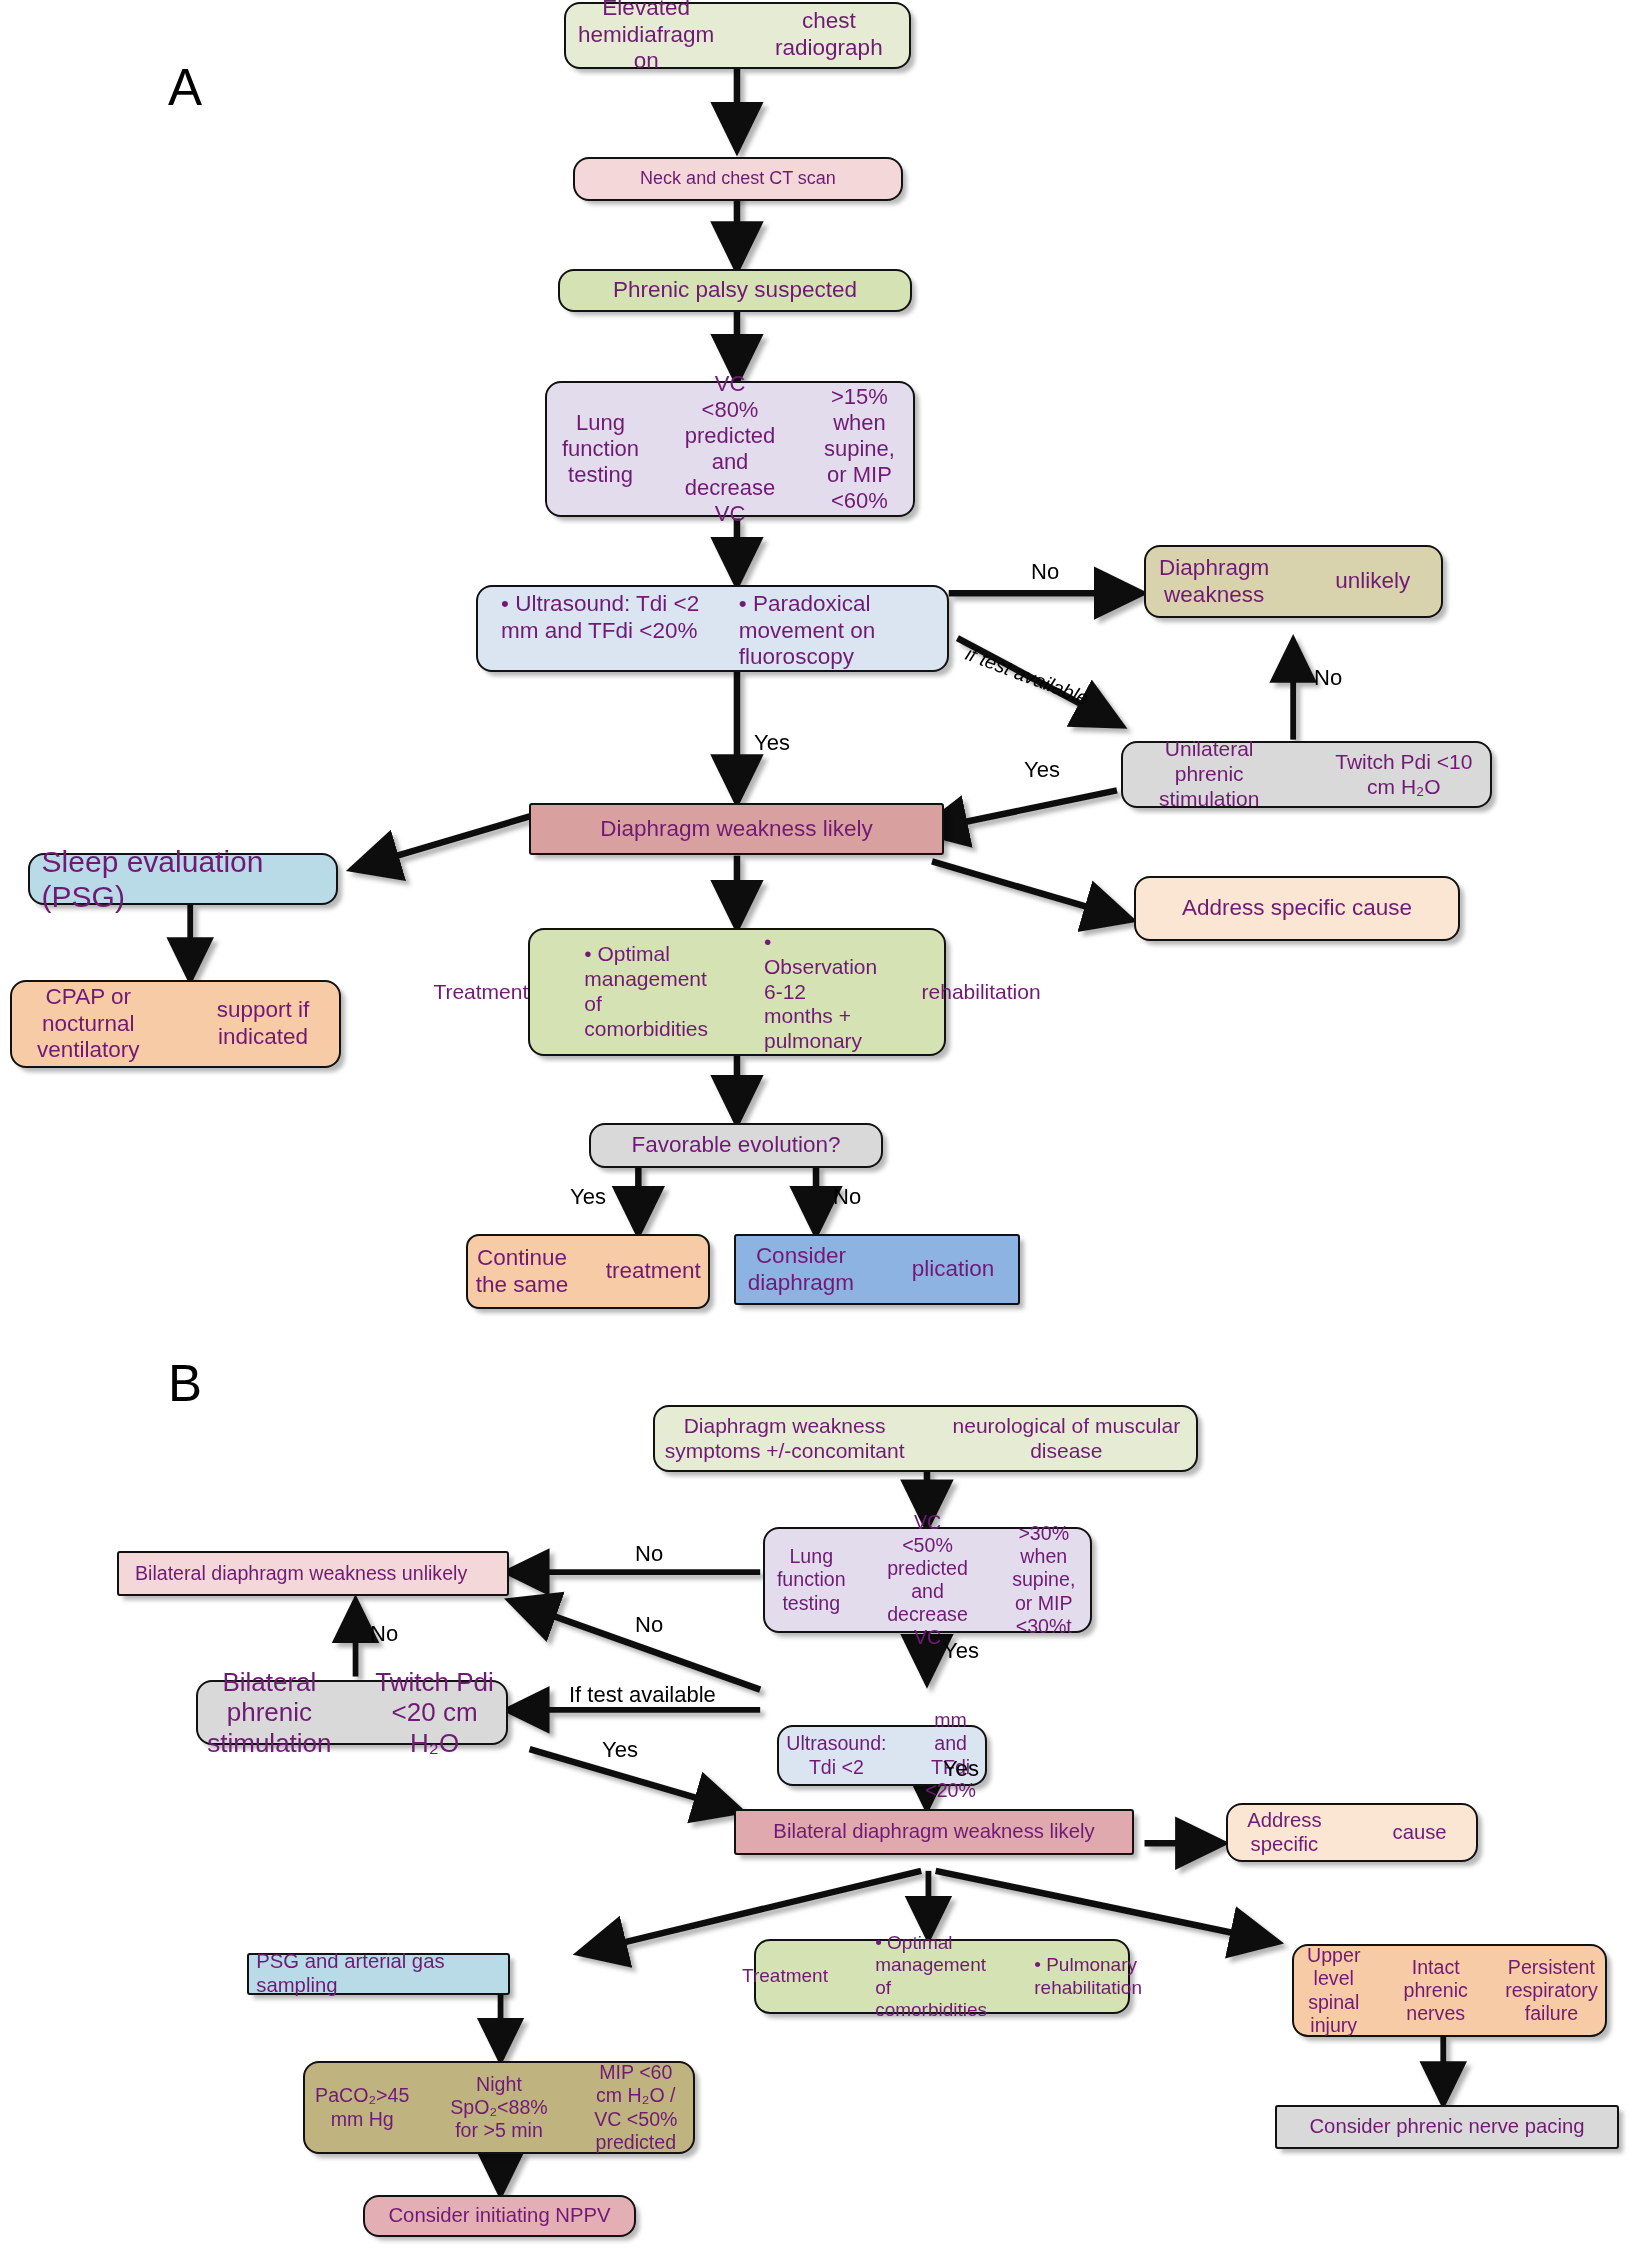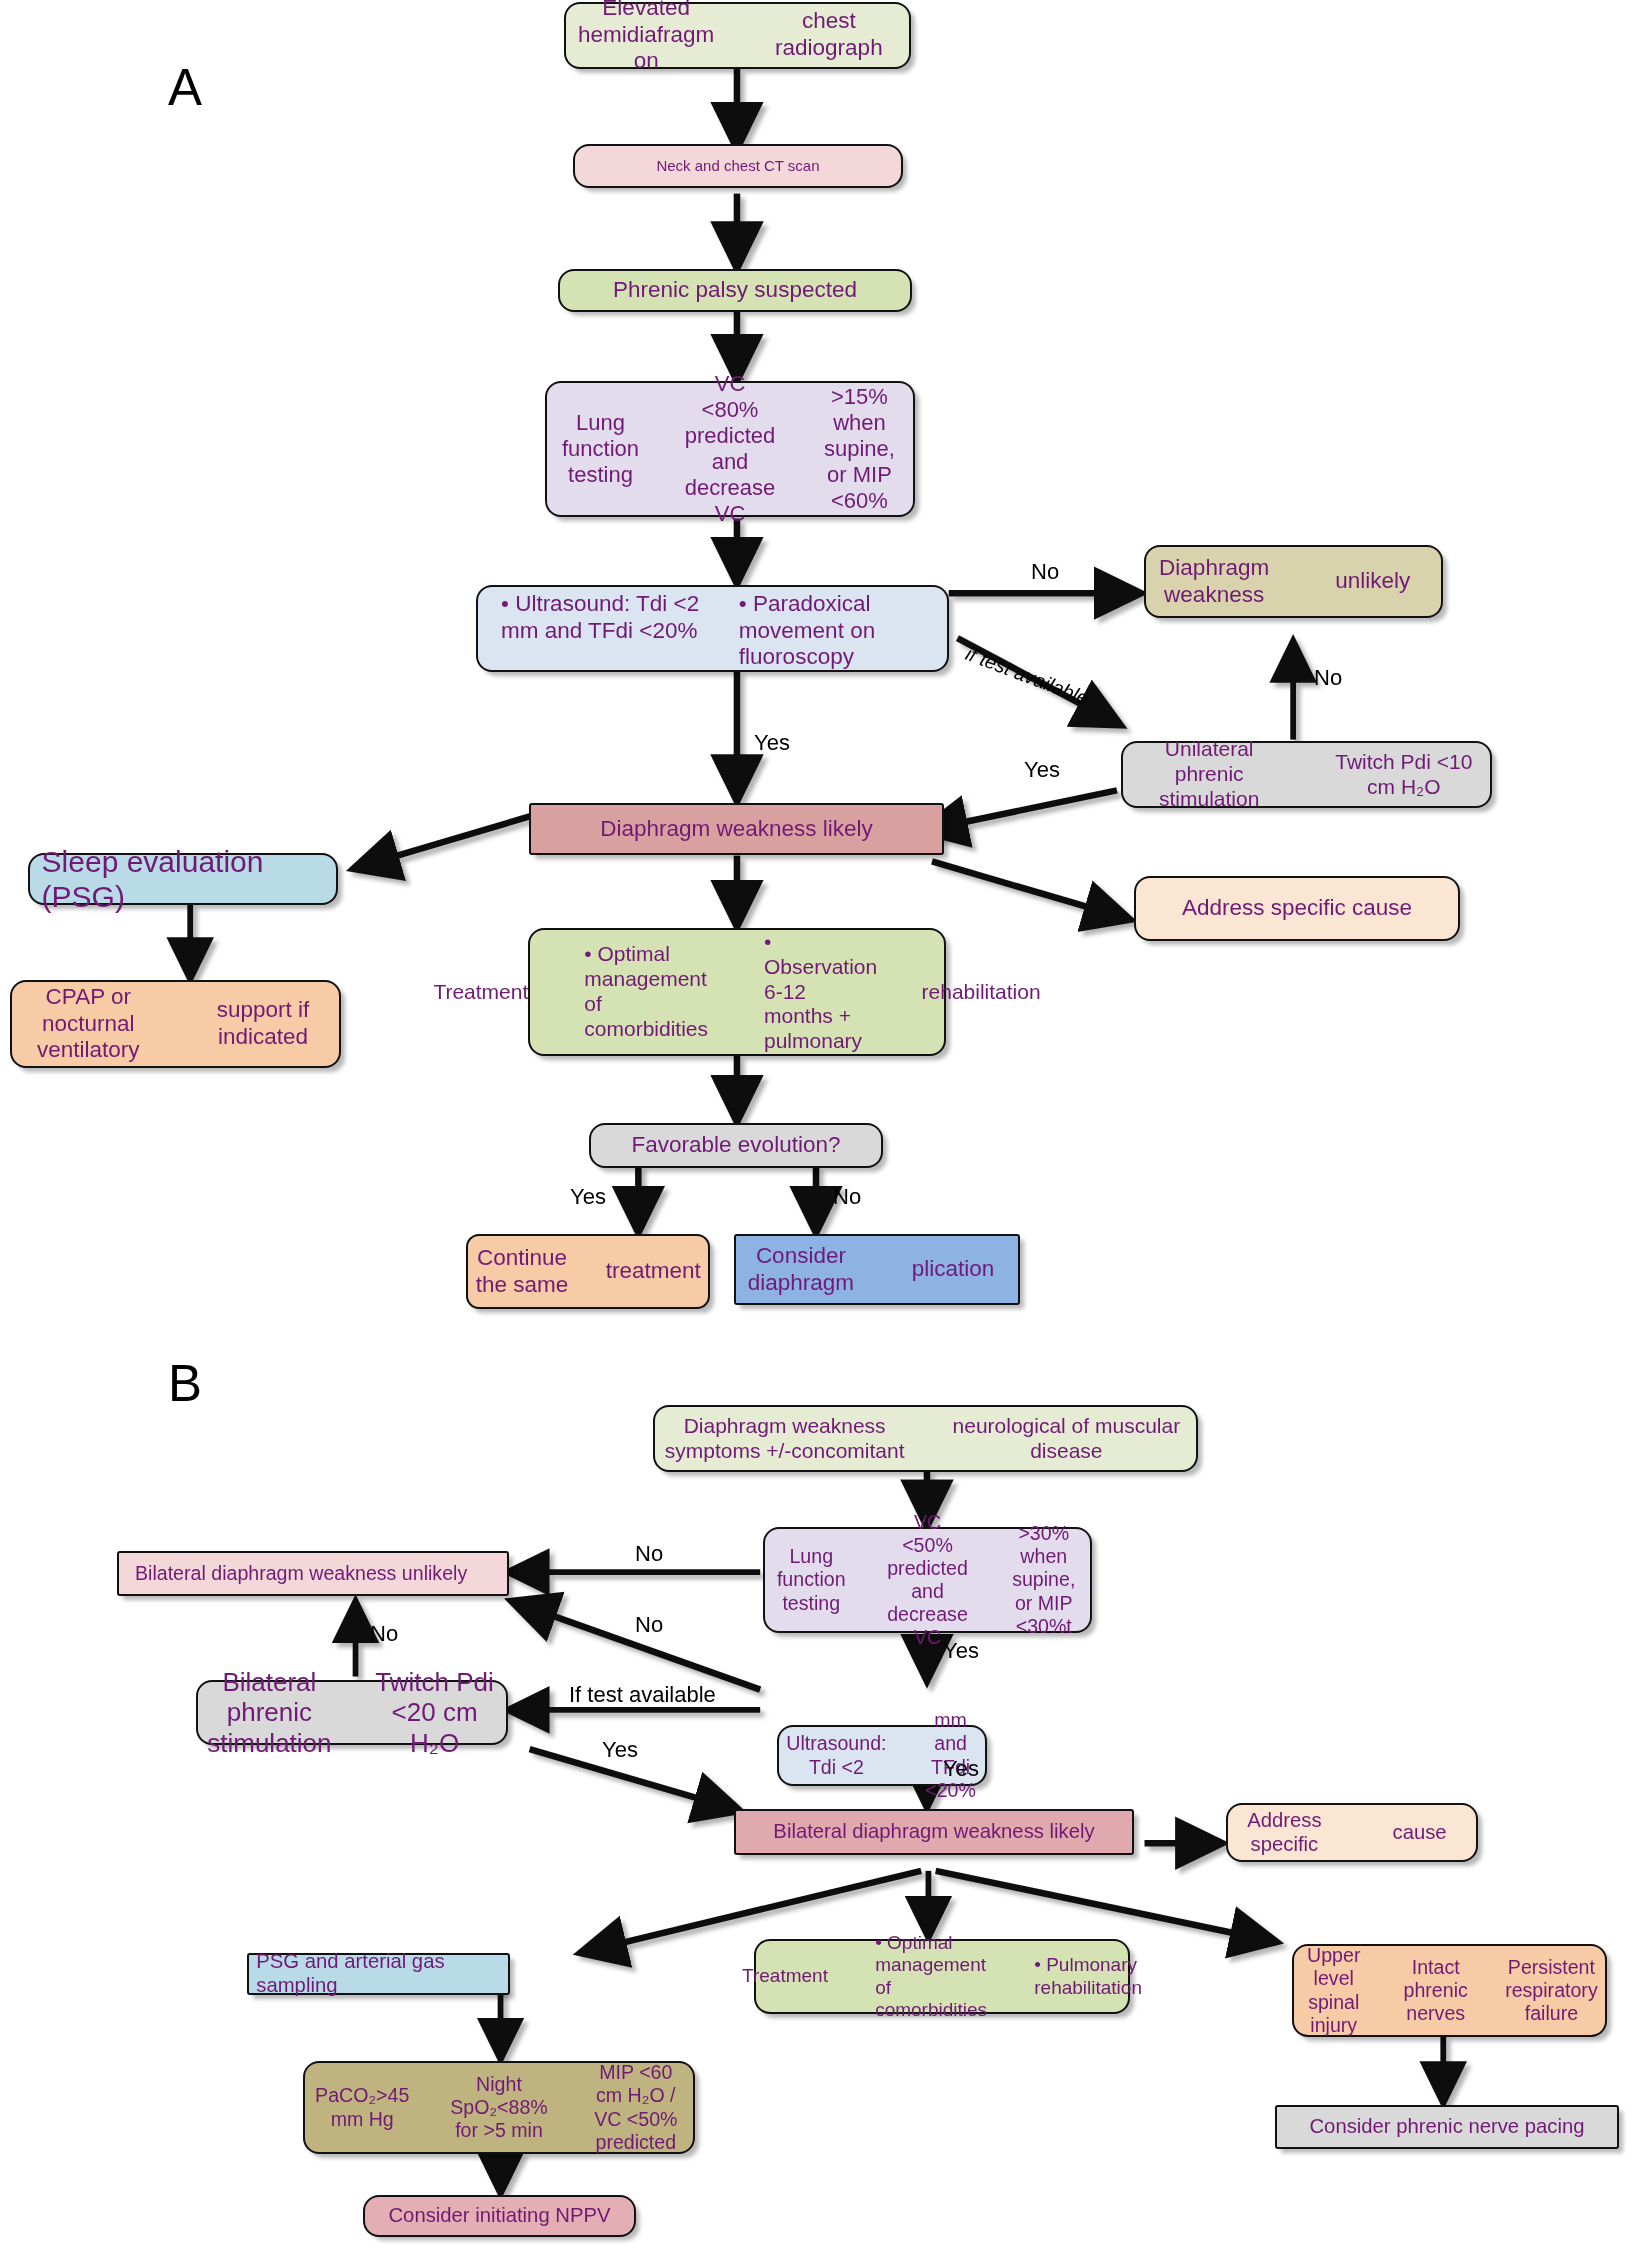--- a/index.html
+++ b/index.html
@@ -102,21 +102,21 @@
     </g>
   </svg>
 
   <div class="panel-label" style="left:168px;top:62px;">A</div>
 
   <div class="node rounded" style="left:564px;top:1.5px;width:347px;height:67px;background:#e6ecd4;font-size:22.5px;">
     <span class="ln">Elevated hemidiafragm on</span>
     <span class="ln">chest radiograph</span>
   </div>
 
-  <div class="node rounded" style="left:573px;top:144px;width:330px;height:44px;background:#f3d7d9;font-size:15px;">
+  <div class="node rounded" style="left:573px;top:157px;width:330px;height:44px;background:#f3d7d9;font-size:18px;">
     <span class="ln">Neck and chest CT scan</span>
   </div>
 
   <div class="node rounded" style="left:558px;top:269px;width:354px;height:43px;background:#d5e2b4;font-size:22.5px;">
     <span class="ln">Phrenic palsy suspected</span>
   </div>
 
   <div class="node rounded" style="left:545px;top:381px;width:370px;height:136px;background:#e2dced;font-size:22px;">
     <span class="ln">Lung function testing</span>
     <span class="ln">VC &lt;80% predicted and decrease VC</span>

